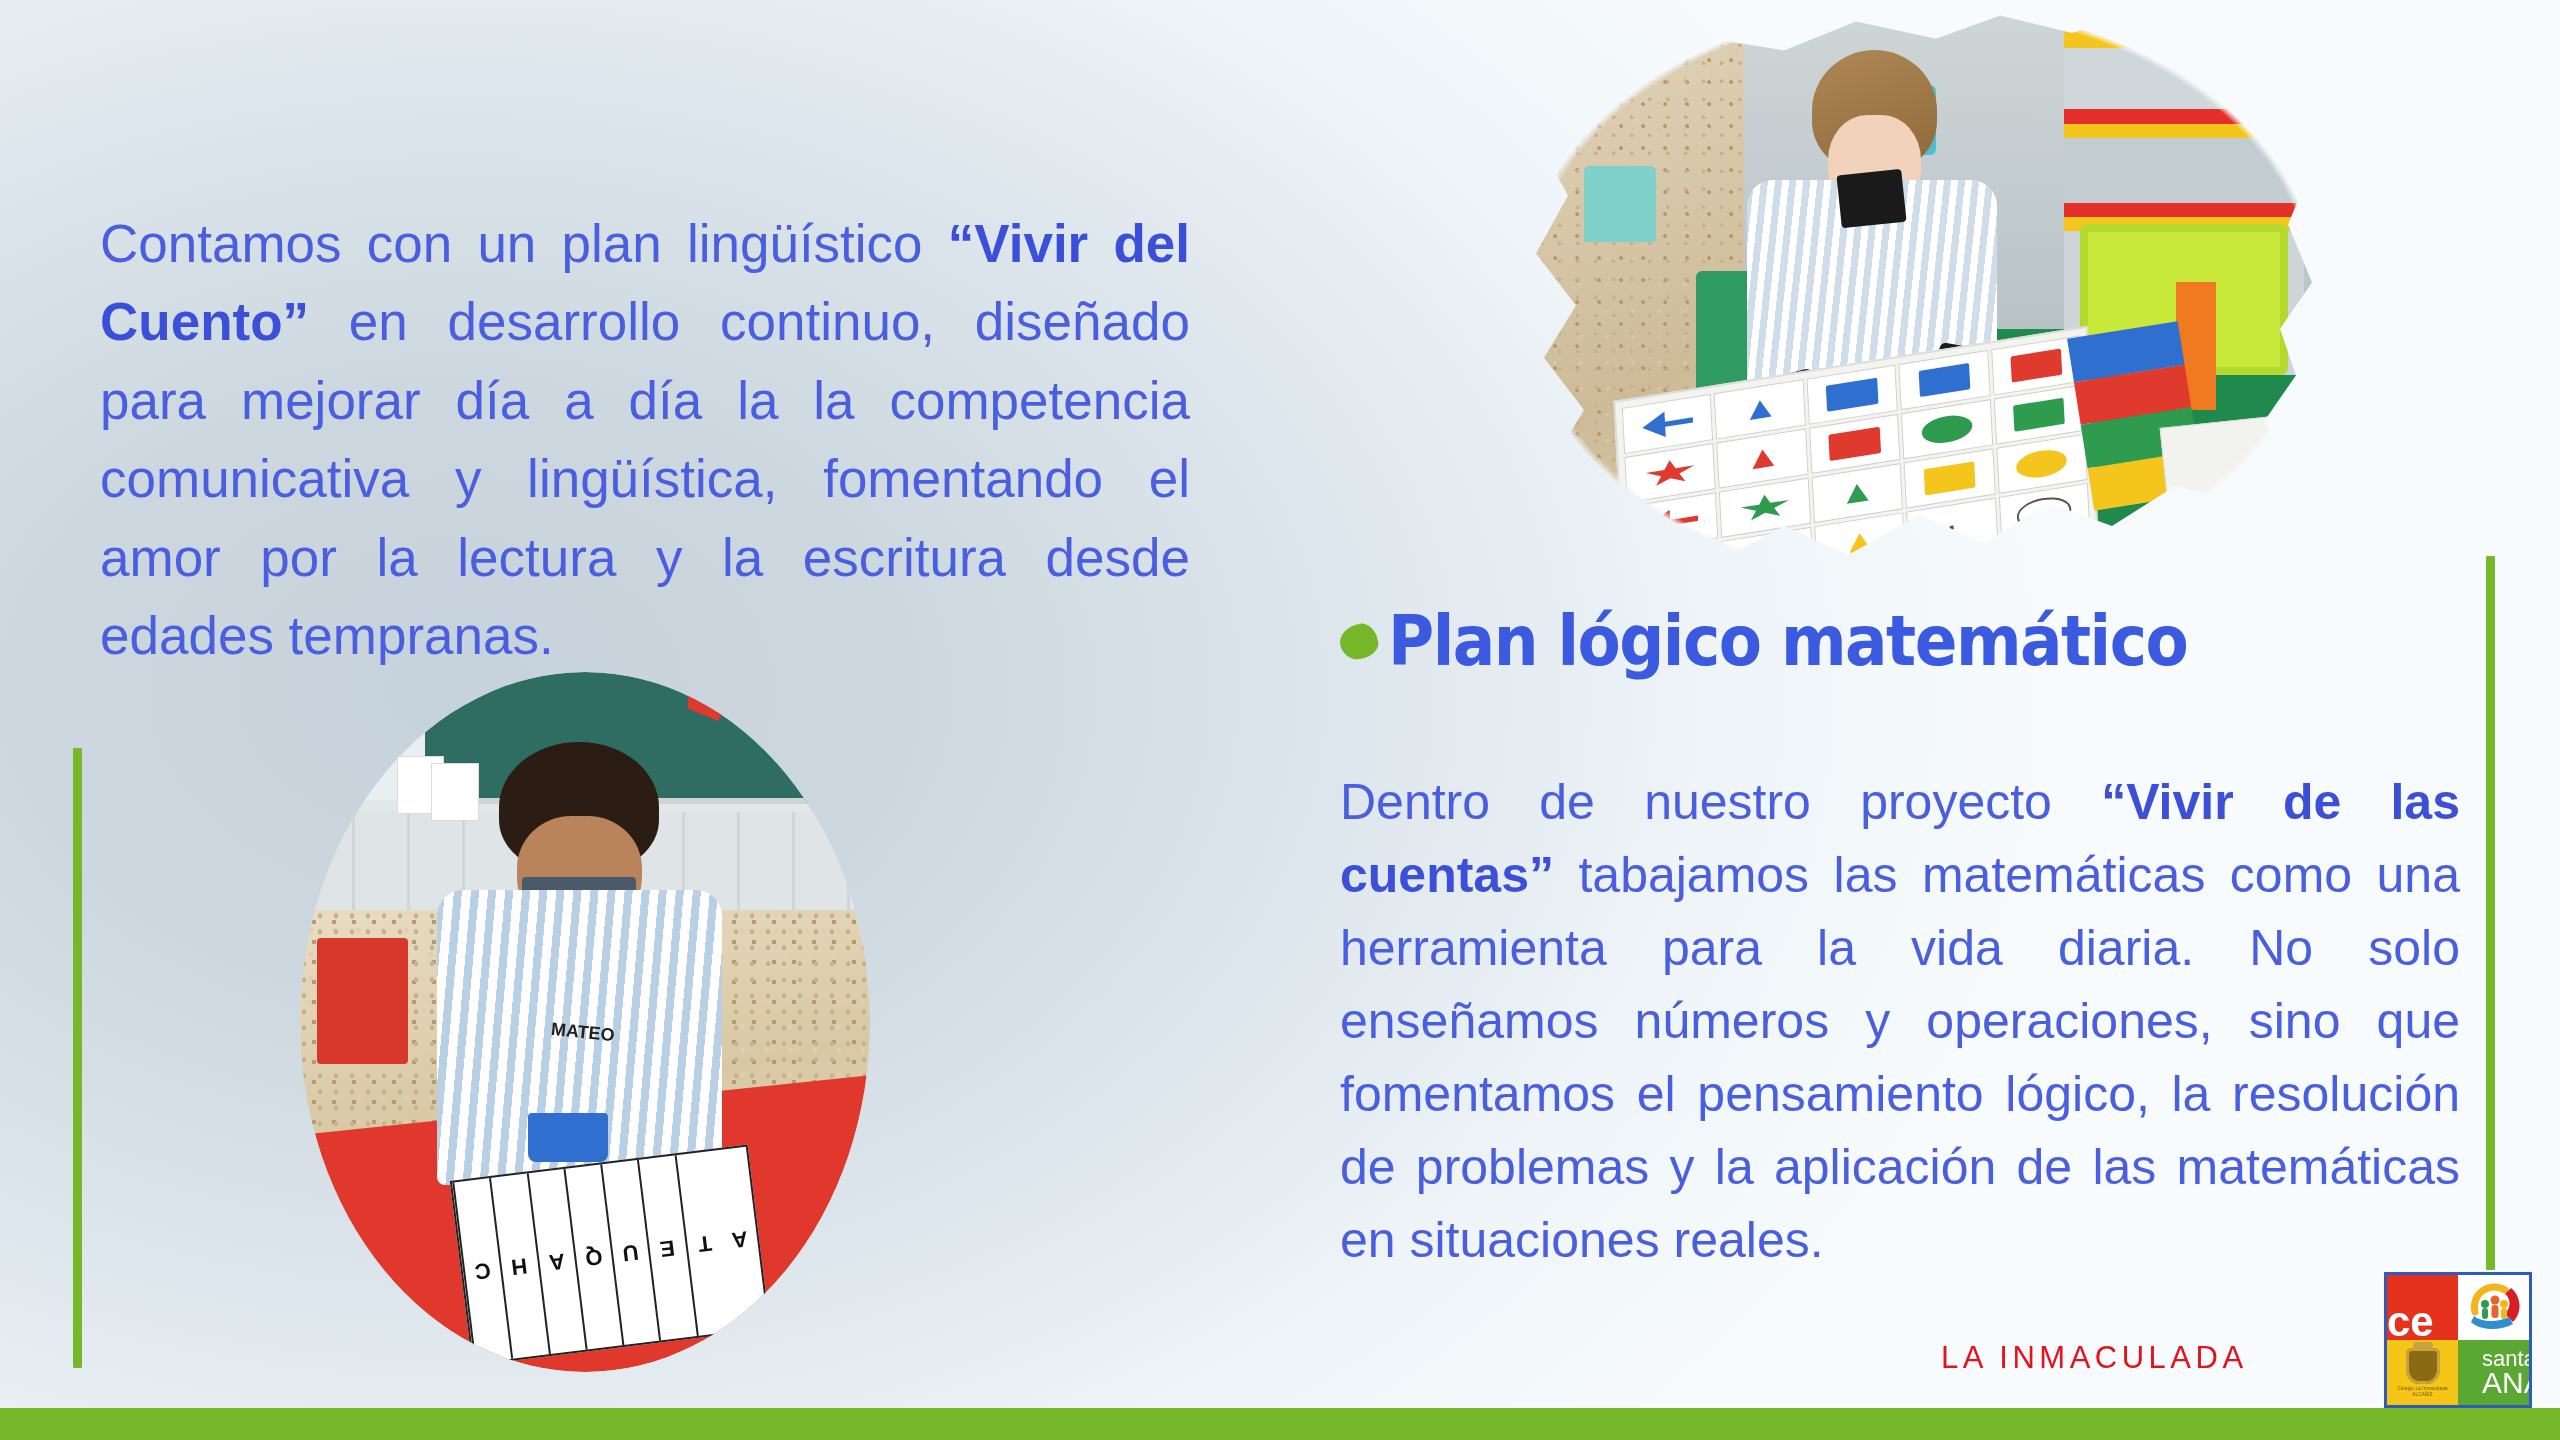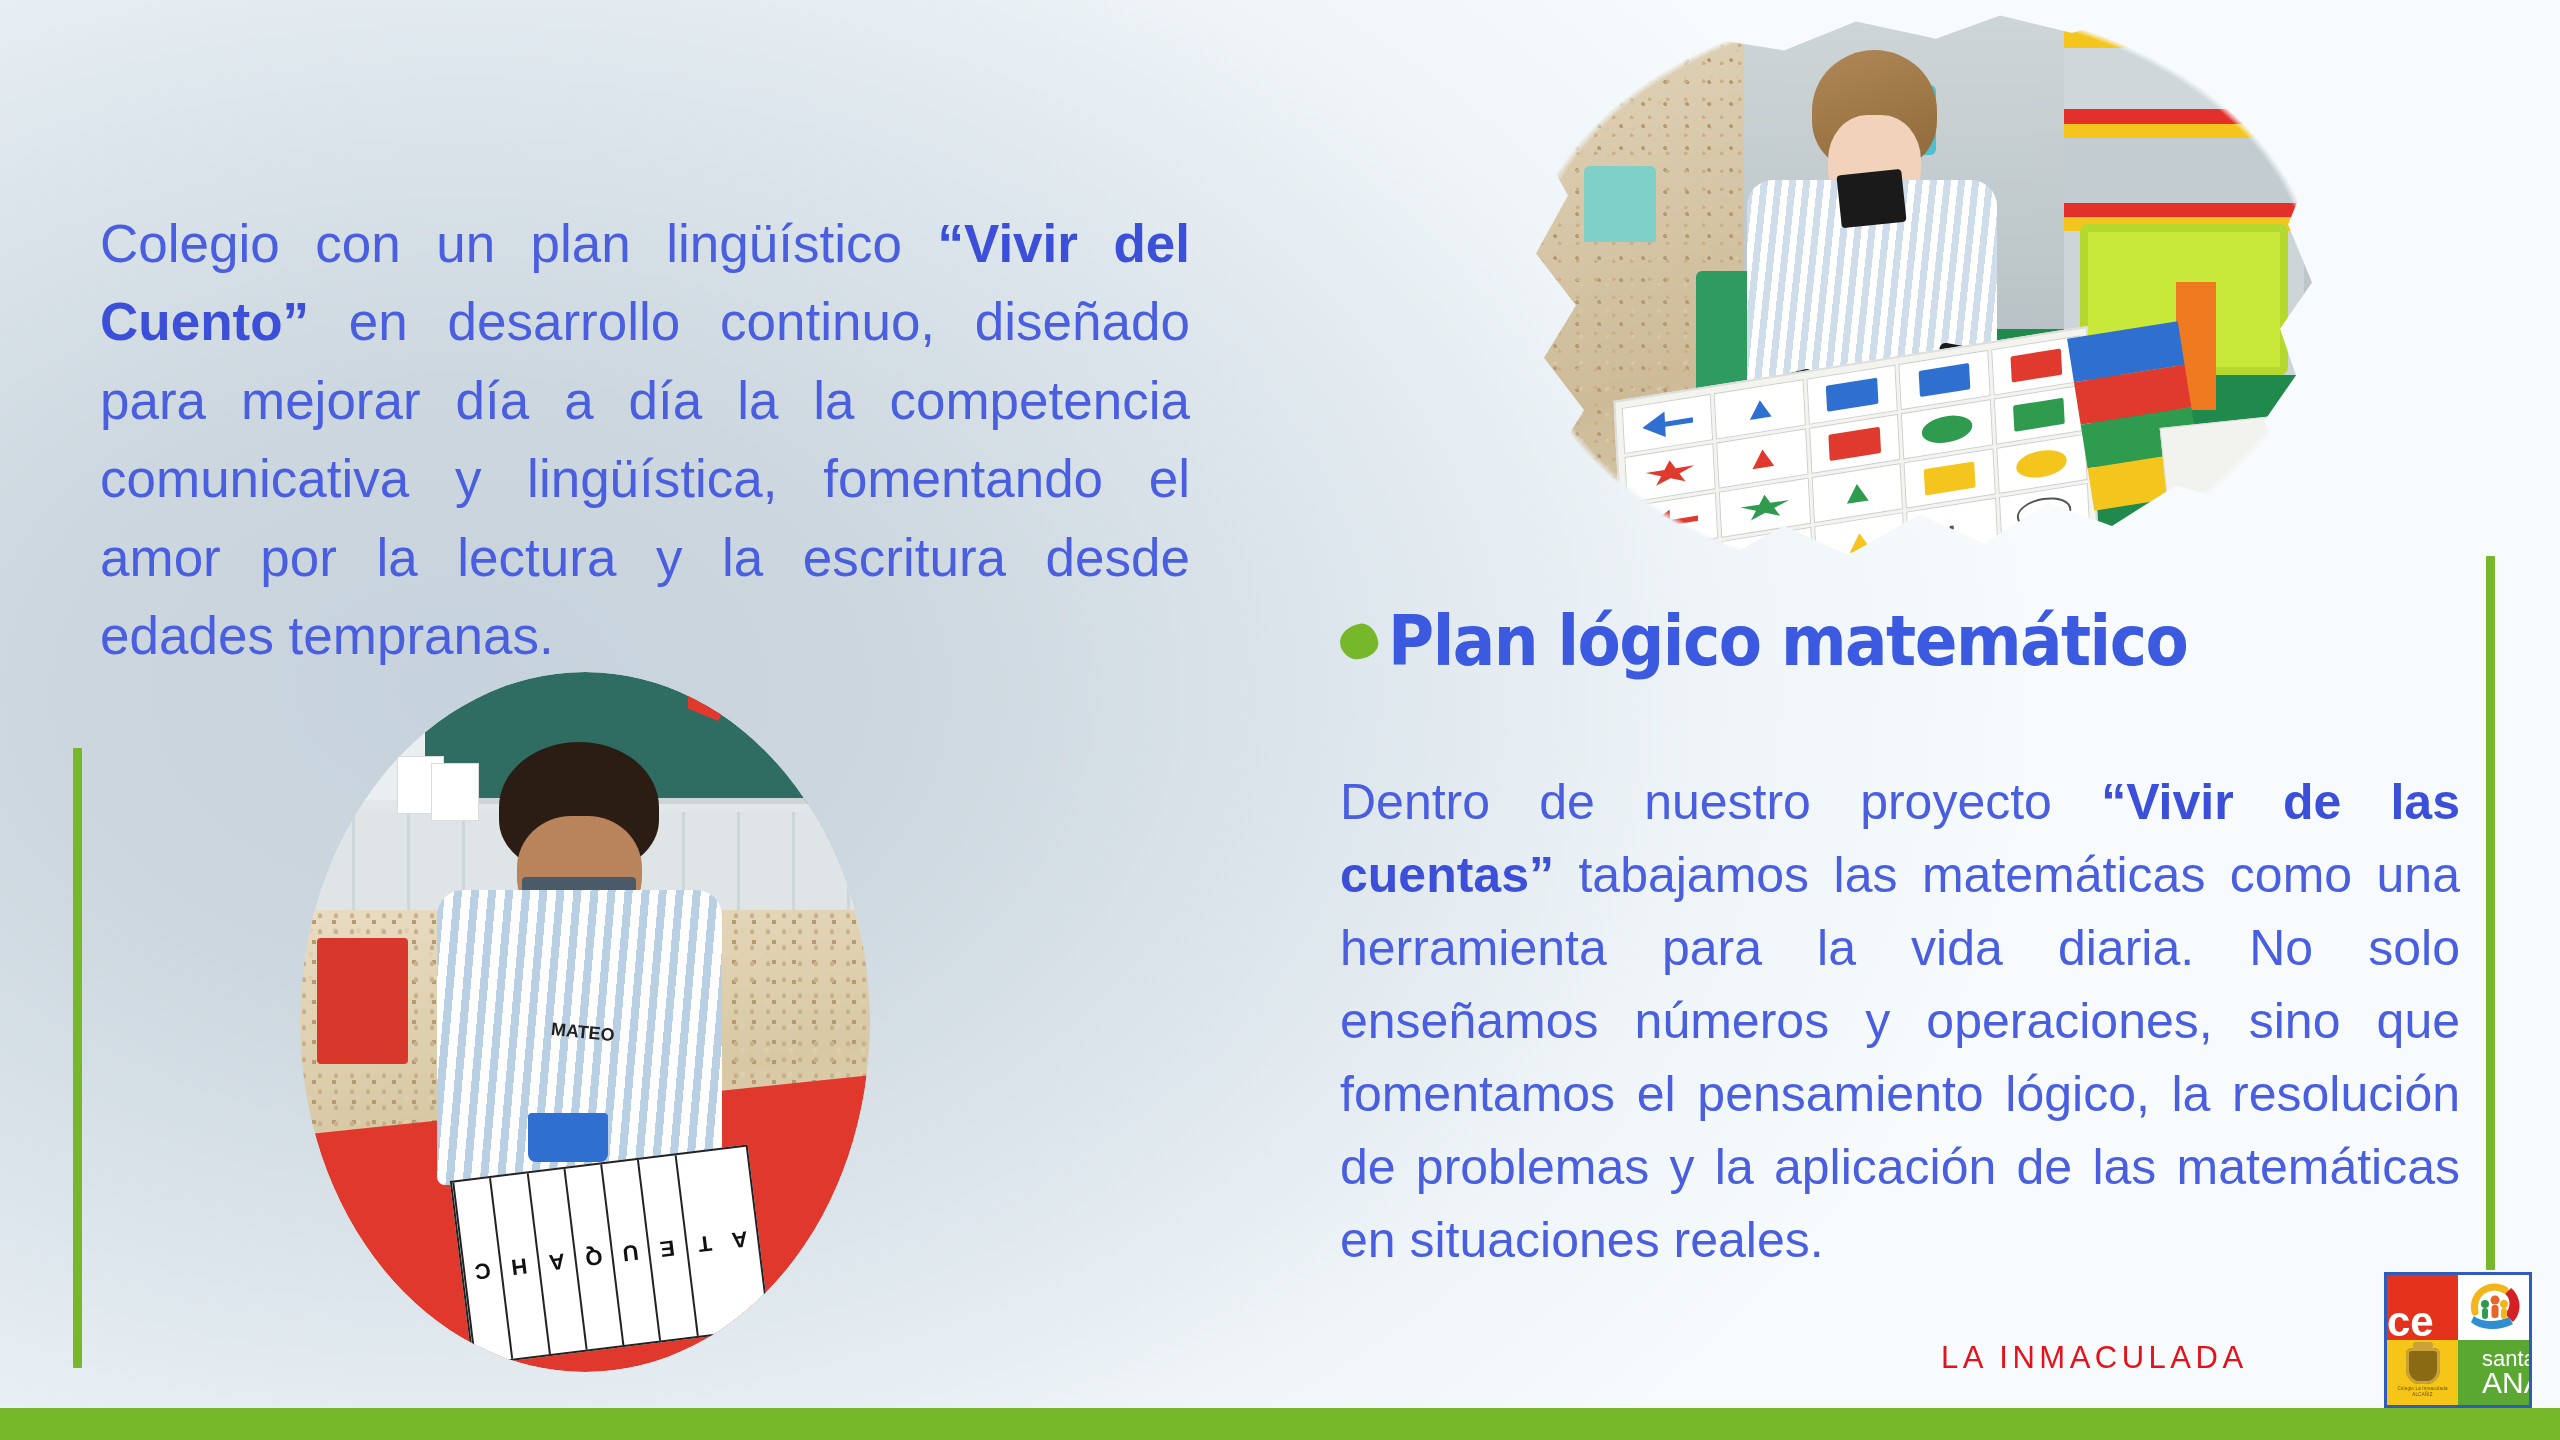--- a/index.html
+++ b/index.html
@@ -321,21 +321,21 @@
 </head>
 <body>
 
 <div class="slide">
 
   <div class="vrule left"></div>
   <div class="vrule right"></div>
 
 
   <div class="body-text" id="para-left">
-    <span>Colegio con un plan lingüístico </span><b>“Vivir del Cuento”</b><span> en desarrollo continuo, diseñado para mejorar día a día la la competencia comunicativa y lingüística, fomentando el amor por la lectura y la escritura desde edades tempranas.</span>
+    <span>Contamos con un plan lingüístico </span><b>“Vivir del Cuento”</b><span> en desarrollo continuo, diseñado para mejorar día a día la la competencia comunicativa y lingüística, fomentando el amor por la lectura y la escritura desde edades tempranas.</span>
   </div>
 
   <div class="heading" id="heading-right">
     <span class="blob"></span>
     <span class="heading-text">Plan lógico matemático</span>
   </div>
 
   <div class="body-text" id="para-right">
     <span>Dentro de nuestro proyecto </span><b>“Vivir de las cuentas”</b><span> tabajamos las matemáticas como una herramienta para la vida diaria. No solo enseñamos números y operaciones, sino que fomentamos el pensamiento lógico, la resolución de problemas y la aplicación de las matemáticas en situaciones reales.</span>
   </div>

